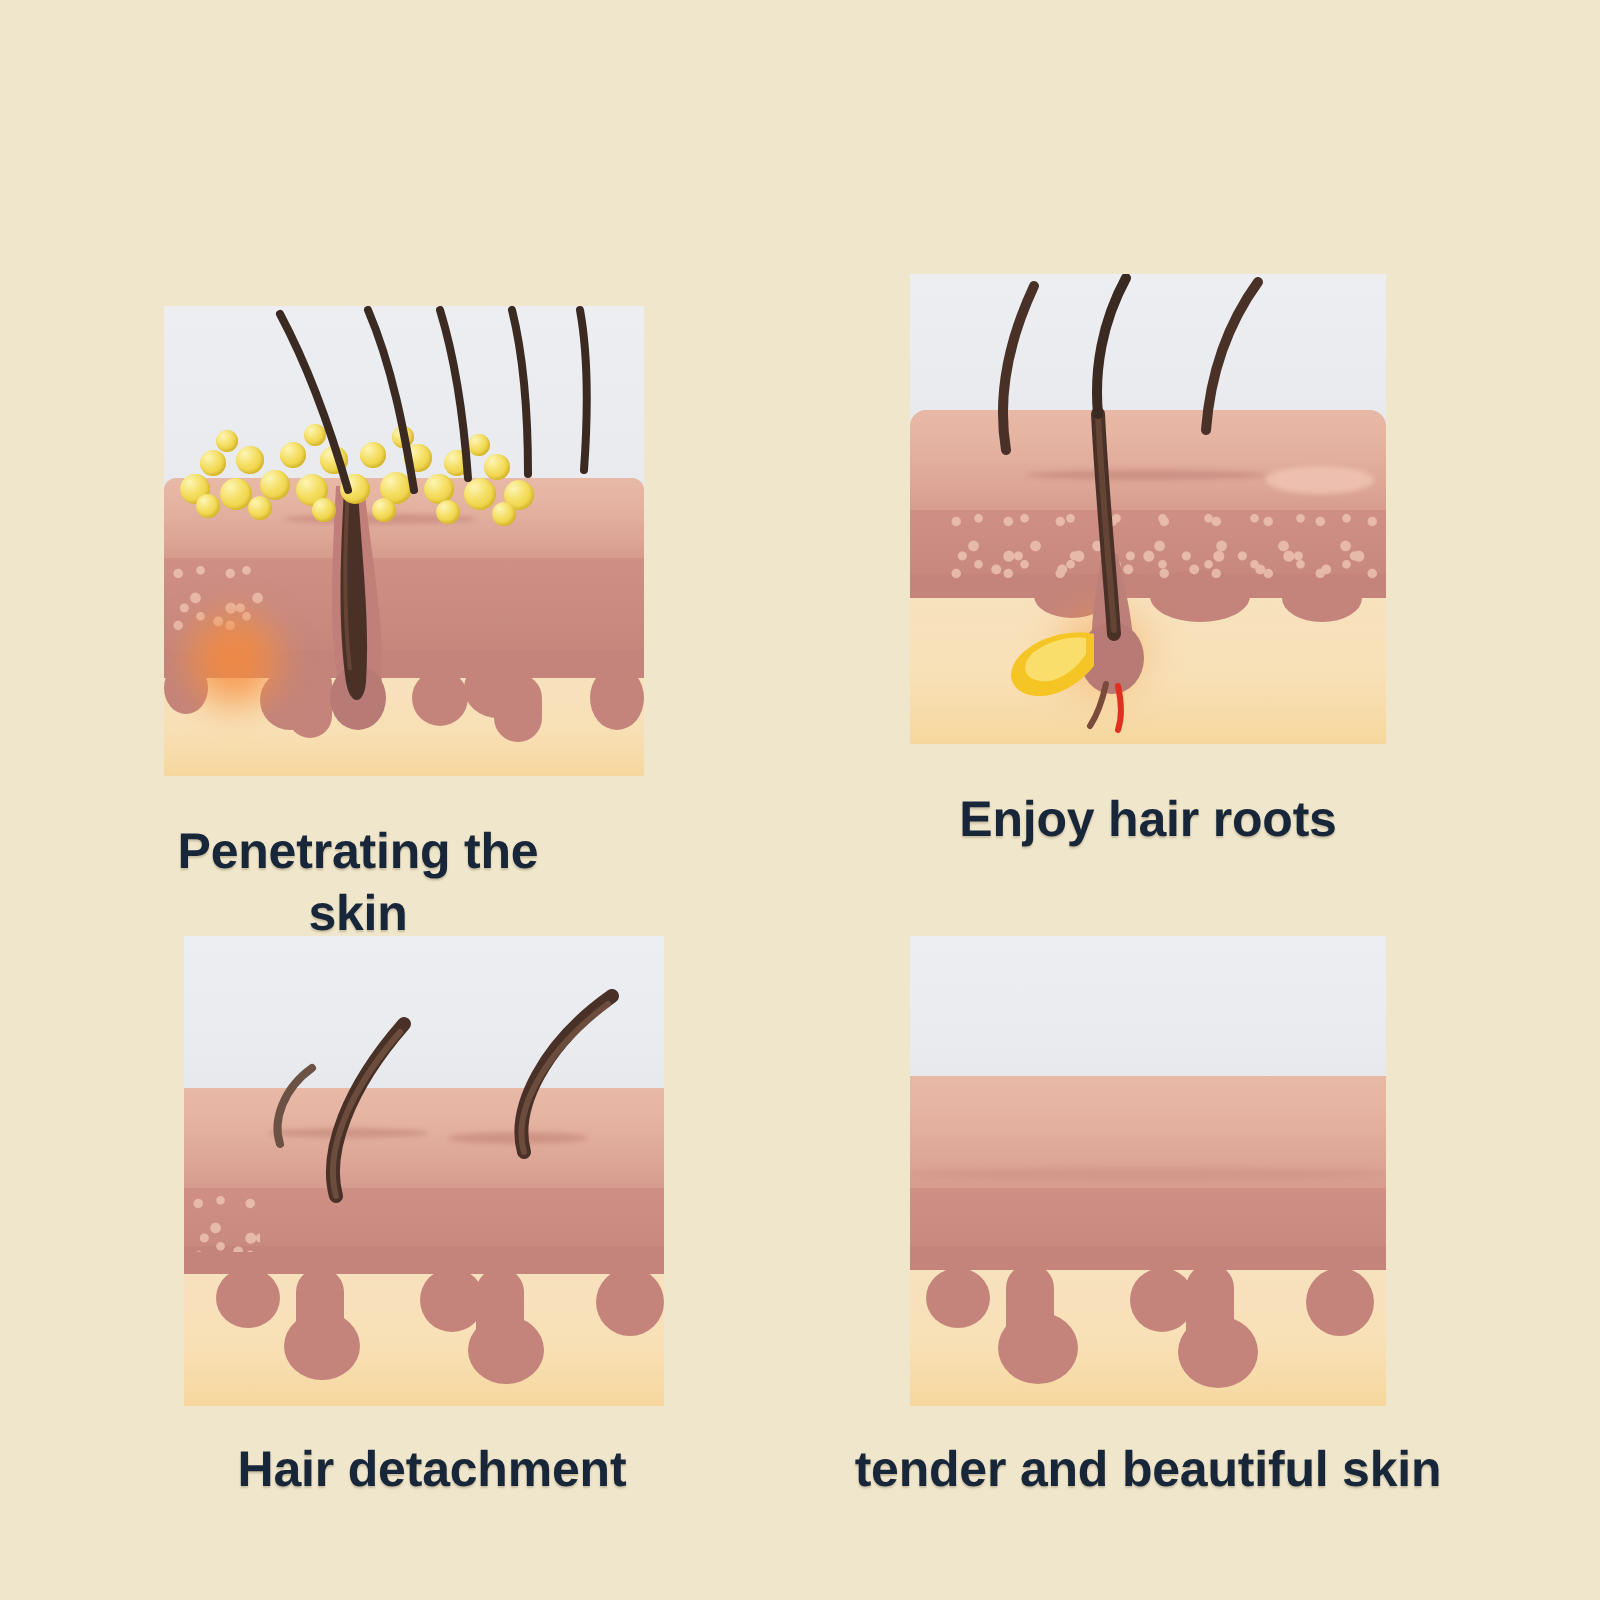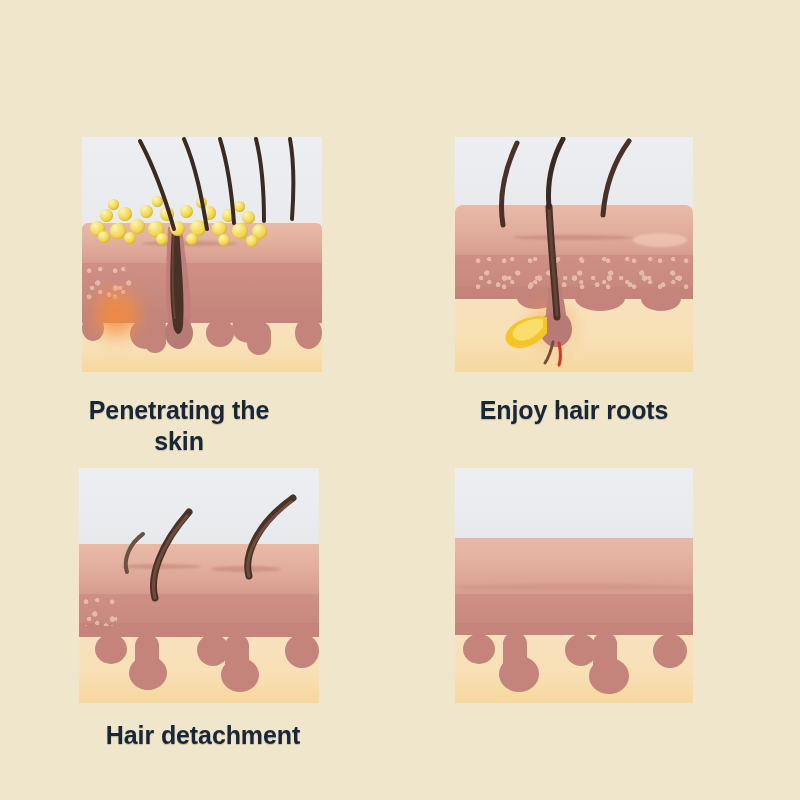--- a/index.html
+++ b/index.html
@@ -75,23 +75,23 @@
     text-align: center;
     color: #18263a;
     font-family: "Liberation Sans Narrow", "Liberation Sans", sans-serif;
     font-size: 25px;
     font-weight: bold;
     line-height: 31px;
     letter-spacing: -0.1px;
     text-shadow: 0px 1px 1px rgba(120,110,80,0.35);
   }
 
-  #cell-1 { left: 82px; top: 137px; width: 194px; height: 300px; }
+  #cell-1 { left: 82px; top: 153px; width: 194px; height: 300px; }
   #cell-2 { left: 455px; top: 137px; width: 238px; height: 300px; }
-  #cell-3 { left: 79px; top: 468px; width: 204px; height: 330px; }
+  #cell-3 { left: 92px; top: 468px; width: 204px; height: 330px; }
   #cell-4 { left: 455px; top: 468px; width: 238px; height: 330px; }
 
   #cell-1 .caption, #cell-2 .caption { top: 258px; }
   #cell-3 .caption, #cell-4 .caption { top: 252px; }
   #cell-3 .caption { left: 0; width: 248px; }
   #cell-4 .caption { left: -38px; width: 314px; }
 
   
   .sky {
     position: absolute; left: 0; top: 0; width: 100%;
@@ -304,16 +304,17 @@
       <div class="lobe" style="left:8px;top:166px;width:32px;height:30px;"></div>
       <div class="lobe" style="left:48px;top:164px;width:24px;height:52px;border-radius:12px;"></div>
       <div class="lobe" style="left:44px;top:188px;width:40px;height:36px;"></div>
       <div class="lobe" style="left:110px;top:166px;width:32px;height:32px;"></div>
       <div class="lobe" style="left:138px;top:164px;width:24px;height:52px;border-radius:12px;"></div>
       <div class="lobe" style="left:134px;top:190px;width:40px;height:36px;"></div>
       <div class="lobe" style="left:198px;top:166px;width:34px;height:34px;"></div>
       <div class="surface-crease" style="left:0px;top:116px;width:238px;height:6px;background:rgba(200,135,124,0.35);"></div>
     </div>
     <div class="caption">
+      <div>tender and beautiful skin</div>
     </div>
   </div>
 
 </div>
 
 </body></html>

